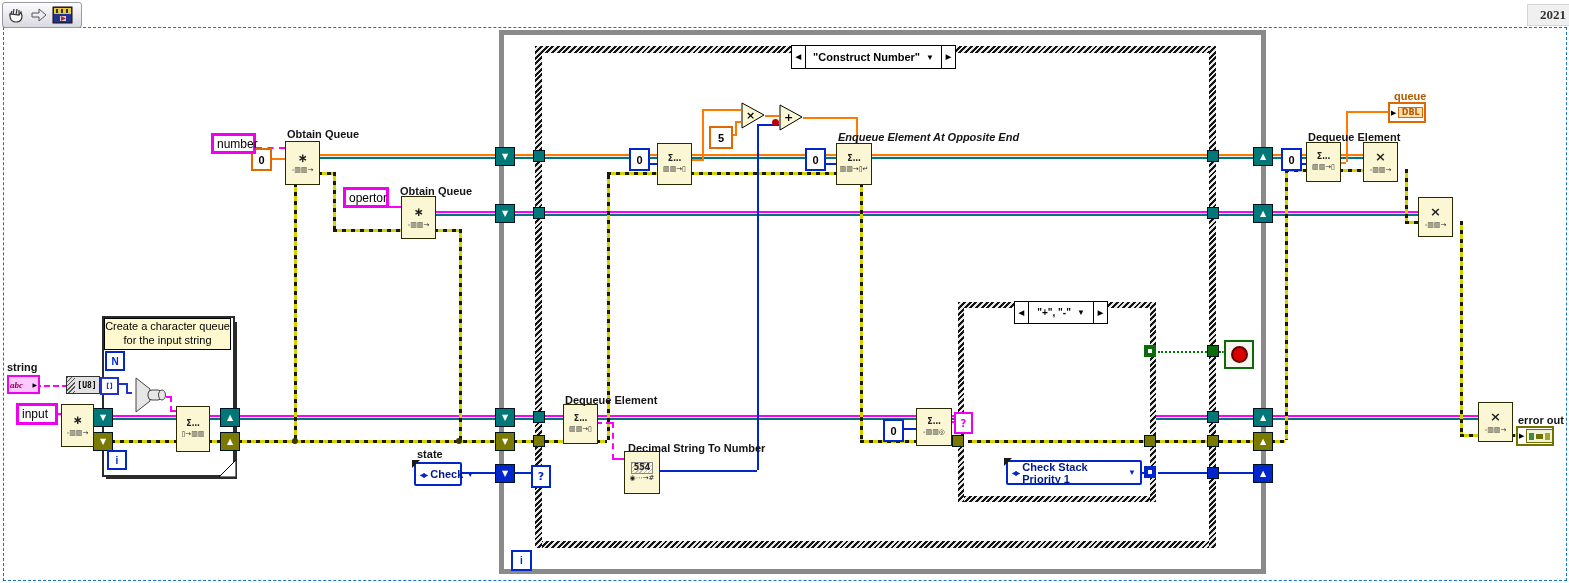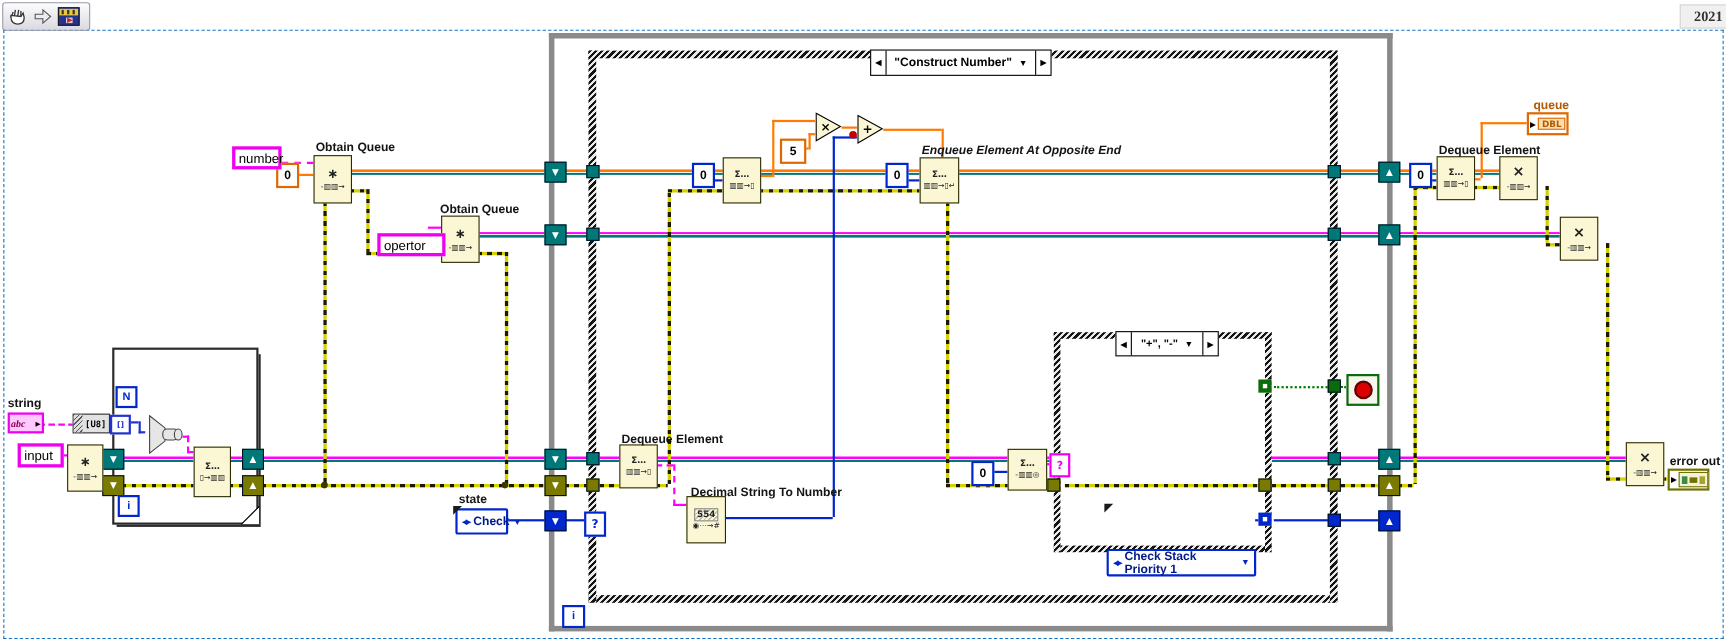--- a/index.html
+++ b/index.html
@@ -208,20 +208,24 @@
   <div class="hatch" style="left:958px;top:496px;width:198px;height:6px;"></div>
   <div class="hatch" style="left:958px;top:302px;width:6px;height:200px;"></div>
   <div class="hatch" style="left:1150px;top:302px;width:6px;height:200px;"></div>
 
   <div style="position:absolute;left:102px;top:316px;width:129px;height:157px;border:2px solid #2B2B2B;z-index:2;background:transparent;"></div>
   <div class="gray" style="left:235px;top:322px;width:2px;height:155px;background:#2B2B2B;"></div>
   <div class="gray" style="left:106px;top:477px;width:131px;height:2px;background:#2B2B2B;"></div>
   <svg style="position:absolute;left:219px;top:460px;z-index:3;" width="17" height="17">
       <polygon points="0,17 17,0 17,17" fill="#fff" stroke="#000"></polygon>
     </svg>
+  <div style="position:absolute;left:104px;top:318px;width:125px;height:30px;background:#FEF9CE;border:1px solid #000;z-index:3;display:flex;flex-direction:column;align-items:center;justify-content:center;font:11px 'Liberation Sans',sans-serif;color:#000;line-height:1.25;">
+    <span>Create a character queue</span>
+    <span>for the input string</span>
+  </div>
   <div class="term blueterm" style="left:105px;top:351px;width:16px;height:16px;z-index:4;">N</div>
   <div class="term blueterm" style="left:107px;top:450px;width:16px;height:16px;z-index:4;">i</div>
   <div class="term" style="left:100px;top:377px;width:15px;height:14px;border:2px solid #2233CC;color:#2233CC;font:700 7px 'DejaVu Sans',sans-serif;z-index:4;">[]</div>
 
   <div class="sr teal" style="left:93px;top:408px;">
       <span>▼</span>
     </div>
   <div class="sr olive" style="left:93px;top:432px;">
       <span>▼</span>
     </div>
@@ -377,38 +381,38 @@
   </svg>
 
   <div class="cnum or" style="left:251px;top:148px;width:17px;height:19px;">0</div>
   <div class="cnum or" style="left:709px;top:126px;width:20px;height:19px;">5</div>
   <div class="cnum bl" style="left:629px;top:148px;width:17px;height:19px;">0</div>
   <div class="cnum bl" style="left:805px;top:148px;width:17px;height:19px;">0</div>
   <div class="cnum bl" style="left:1281px;top:148px;width:17px;height:19px;">0</div>
   <div class="cnum bl" style="left:883px;top:419px;width:17px;height:19px;">0</div>
 
   <div class="ctl" style="left:211px;top:133px;width:45px;height:21px;box-sizing:border-box;">number</div>
-  <div class="ctl" style="left:343px;top:212px;width:62px;height:21px;box-sizing:border-box;text-align:right;">opertor</div>
+  <div class="ctl" style="left:343px;top:187px;width:46px;height:21px;box-sizing:border-box;text-align:right;">opertor</div>
   <div class="ctl" style="left:16px;top:403px;width:42px;height:22px;box-sizing:border-box;">input</div>
 
   <div class="lbl" style="left:7px;top:361px;">string</div>
   <div style="position:absolute;left:7px;top:375px;width:33px;height:19px;border:2px solid #F000F0;background:#FFC8FF;z-index:4;display:flex;align-items:center;justify-content:space-between;padding:0 1px;box-sizing:border-box;">
     <span style="font:italic 700 9px 'Liberation Serif',serif;color:#8B004B;">abc</span>
     <span style="font-size:6px;color:#000;">▶</span>
   </div>
 
   <div class="lbl" style="left:417px;top:448px;">state</div>
   <div class="enum" style="left:414px;top:462px;width:48px;height:24px;box-sizing:border-box;">
     <span class="lr">◀▶</span>
     <span>Check</span>
     <span class="drp">▼</span>
   </div>
   <span class="fold" style="left:412px;top:460px;"></span>
 
-  <div class="enum" style="left:1006px;top:460px;width:136px;height:25px;box-sizing:border-box;z-index:4;margin-top:39px;">
+  <div class="enum" style="left:1006px;top:460px;width:136px;height:25px;box-sizing:border-box;z-index:4;">
     <span class="lr">◀▶</span>
     <span style="font-size:11px;">Check Stack Priority 1</span>
     <span class="drp">▼</span>
   </div>
   <span class="fold" style="left:1004px;top:458px;"></span>
 
   <div class="lbl" style="left:1394px;top:90px;color:#B35900;">queue</div>
   <div class="ind" style="left:1388px;top:102px;width:38px;height:21px;border:2px solid #E06800;box-sizing:border-box;">
     <span style="font-size:7px;color:#000;">▶</span>
     <span style="flex:1;background:#FFDFB0;border:1px solid #E06800;text-align:center;font:700 8px 'DejaVu Sans',sans-serif;color:#B35900;">DBL</span>

